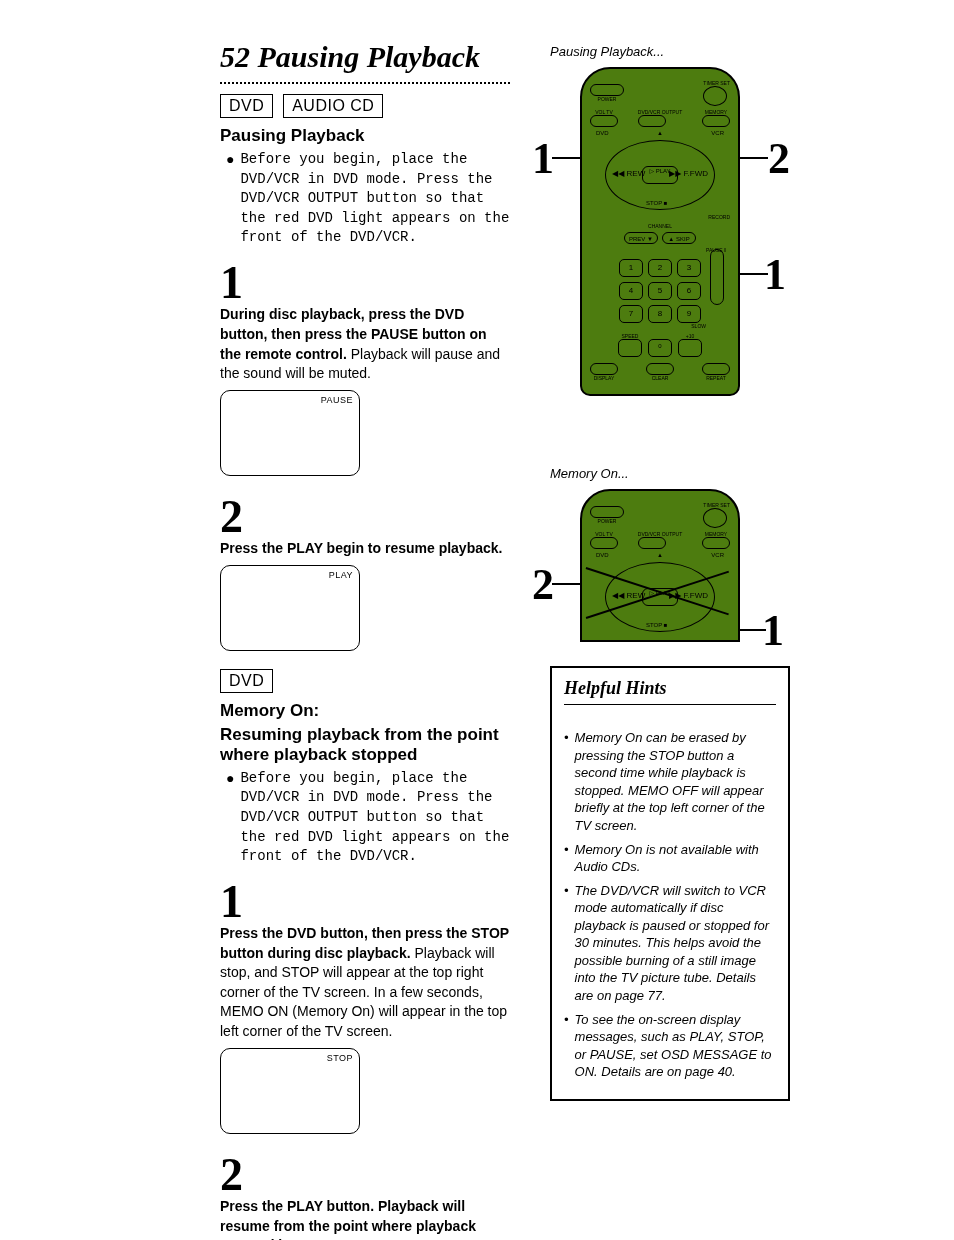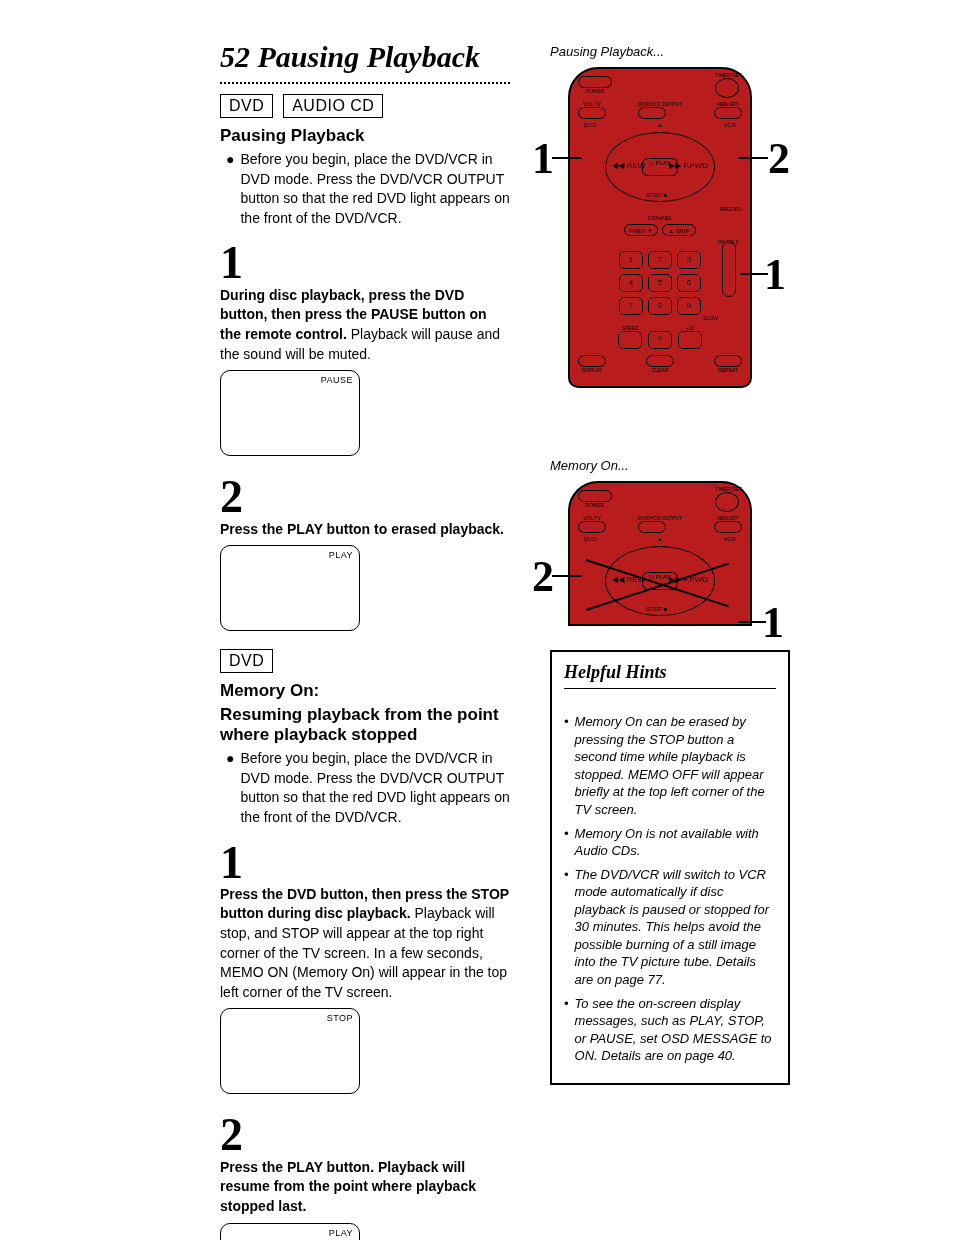--- a/index.html
+++ b/index.html
@@ -50,21 +50,21 @@
     font-size: 17px;
     margin-bottom: 4px;
   }
   .bullet {
     display: flex;
     gap: 6px;
     margin-bottom: 4px;
     padding-left: 6px;
   }
   .bullet .dot { font-size: 14px; line-height: 18px; }
-  .bullet .txt { flex: 1; line-height: 1.4; }
+  .bullet .txt { flex: 1; line-height: 1.4; font-family: Liberation Mono, monospace; }
 
   .stepnum {
     font-family: "Times New Roman", serif;
     font-size: 46px;
     font-weight: 900;
     line-height: 0.9;
     margin-top: 14px;
   }
   .steptext { line-height: 1.4; margin-top: 2px; }
   .steptext .b { font-weight: 700; }
@@ -98,26 +98,26 @@
 
   
   .caption {
     font-style: italic;
     font-size: 13px;
     margin-bottom: 8px;
     margin-top: 4px;
   }
   .remote-wrap { position: relative; width: 220px; }
   .remote {
-    width: 184px;
+    width: 160px;
     border: 2px solid #000;
     border-radius: 30px 30px 10px 10px;
-    padding: 0 6px 10px 6px;
+    padding: 8px 6px 10px 6px;
     margin: 0 auto;
-    background: #b91c1c;
+    background: #4d7c0f;
   }
   .rm-row { display:flex; justify-content:space-between; align-items:center; margin:3px 2px; }
   .rm-btn {
     border: 1.2px solid #000;
     border-radius: 5px;
     min-width: 24px;
     height: 14px;
     font-size: 6px;
     text-align: center;
     line-height: 13px;
@@ -220,21 +220,21 @@
     <div class="stepnum">1</div>
     <div class="steptext">
       <span class="b">During disc playback, press the DVD button, then press the PAUSE button on the remote control.</span><span> Playback will pause and the sound will be muted.</span>
     </div>
     <div class="tvbox">
       <span class="corner">PAUSE</span>
     </div>
 
     <div class="stepnum">2</div>
     <div class="steptext">
-      <span class="b">Press the PLAY button to erased playback.</span>
+      <span class="b">Press the PLAY begin to resume playback.</span>
     </div>
     <div class="tvbox">
       <span class="corner">PLAY</span>
     </div>
 
     
     <div class="mediabadges" style="margin-top:12px;">
       <span class="mediabadge">DVD</span>
     </div>
     <div class="sectitle">Memory On:</div>

